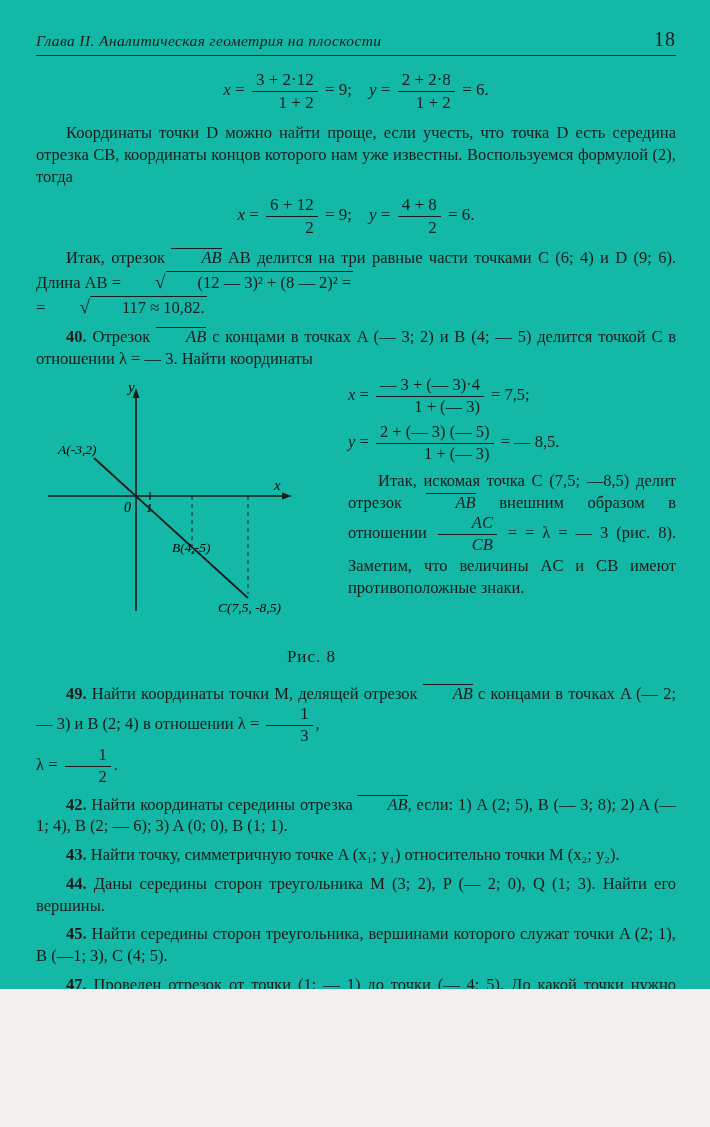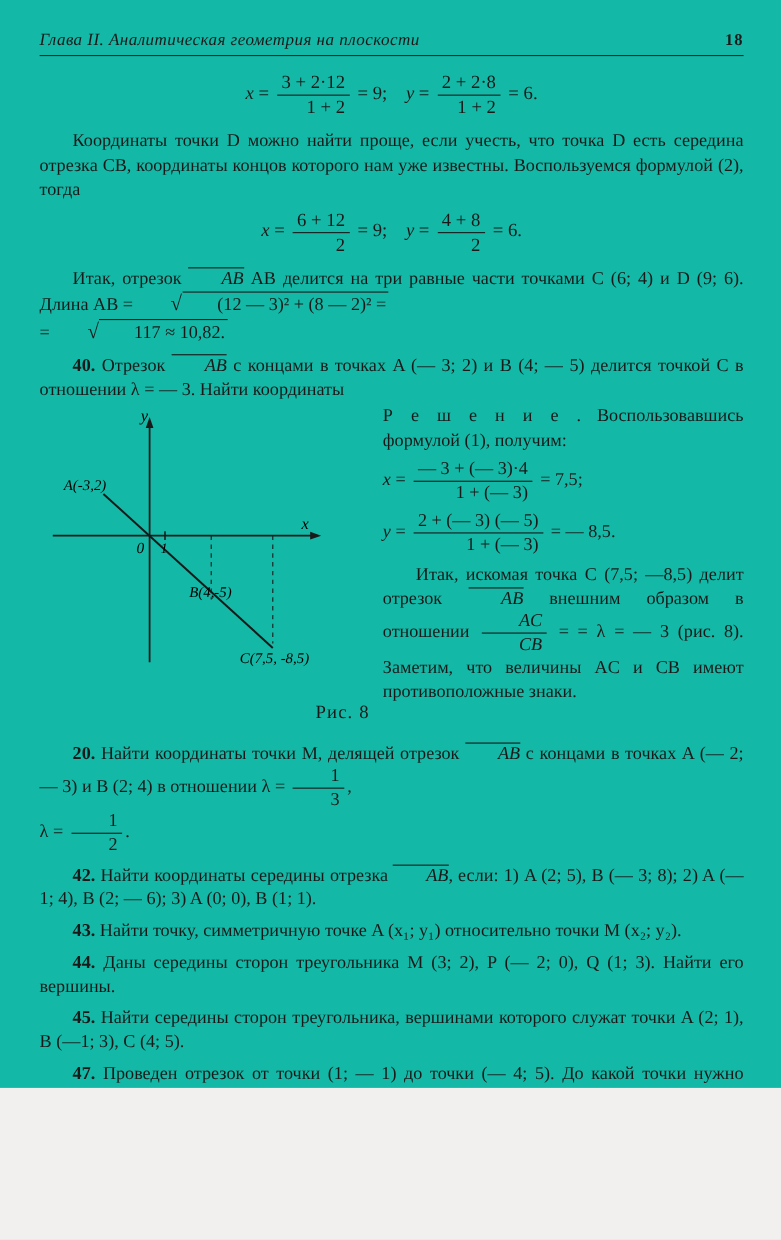--- a/index.html
+++ b/index.html
@@ -20,21 +20,21 @@
   .header{
     display:flex;align-items:baseline;justify-content:space-between;
     border-bottom:1.6px solid #222;
     padding-bottom:4px;
     margin-bottom:14px;
   }
   .header .chap{
     font-style:italic;font-size:15.5px;letter-spacing:.4px;
     white-space:nowrap;
   }
-  .header .pg{font-size:15px;font-weight:bold;letter-spacing:1px;}
+  .header .pg{font-size:20px;font-weight:normal;letter-spacing:1px;}
   p{margin:0 0 2px 0;font-size:16.5px;line-height:1.32;text-align:justify;}
   .indent{text-indent:30px;}
   .math{font-style:italic;}
   .it{font-style:italic;}
   .eq-line{
     text-align:center;margin:8px 0 10px 0;font-size:17px;
   }
   
   .frac{display:inline-block;vertical-align:middle;text-align:right;margin:0 3px;}
   .frac .num{display:block;border-bottom:1.3px solid #1a1a1a;padding:0 4px 1px 4px;line-height:1.15;}
@@ -143,24 +143,20 @@
         <text x="88" y="136" font-family="Liberation Serif, serif" font-size="14" font-style="italic">0</text>
         <text x="110" y="136" font-family="Liberation Serif, serif" font-size="13" font-style="italic">1</text>
         <text x="22" y="78" font-family="Liberation Serif, serif" font-size="13.5" font-style="italic">A(-3,2)</text>
         <text x="136" y="176" font-family="Liberation Serif, serif" font-size="13.5" font-style="italic">B(4,-5)</text>
         <text x="182" y="236" font-family="Liberation Serif, serif" font-size="13.5" font-style="italic">C(7,5, -8,5)</text>
       </svg>
       <div class="fig-cap">Рис. 8</div>
     </div>
 
     <div class="txt-col">
-      <p>
-        <span class="sp">Р е ш е н и е .</span>
-        <span>Воспользовавшись формулой (1), получим:</span>
-      </p>
       <div class="eq">
         <span class="math">x</span> =
         <span class="frac">
           <span class="num">— 3 + (— 3)·4</span>
           <span class="den">1 + (— 3)</span>
         </span>
         <span>= 7,5;</span>
       </div>
       <div class="eq">
         <span class="math">y</span> =
@@ -178,21 +174,21 @@
           <span class="num it">AC</span>
           <span class="den it">CB</span>
         </span>
         <span>=</span>
         <span>= λ = — 3  (рис. 8).  Заметим, что величины  AC  и  CB  имеют противоположные знаки.</span>
       </p>
     </div>
   </div>
 
   <p class="indent prob">
-    <b>20.</b>
+    <b>49.</b>
     <span>Найти координаты точки M, делящей отрезок</span>
     <span class="ovl it">AB</span>
     <span>с концами в точках   A (— 2; — 3)   и   B (2;  4)  в отношении  λ =</span>
     <span class="frac">
       <span class="num">1</span>
       <span class="den">3</span>
     </span><span>,</span>
     <br>
     <span>λ =</span>
     <span class="frac">

